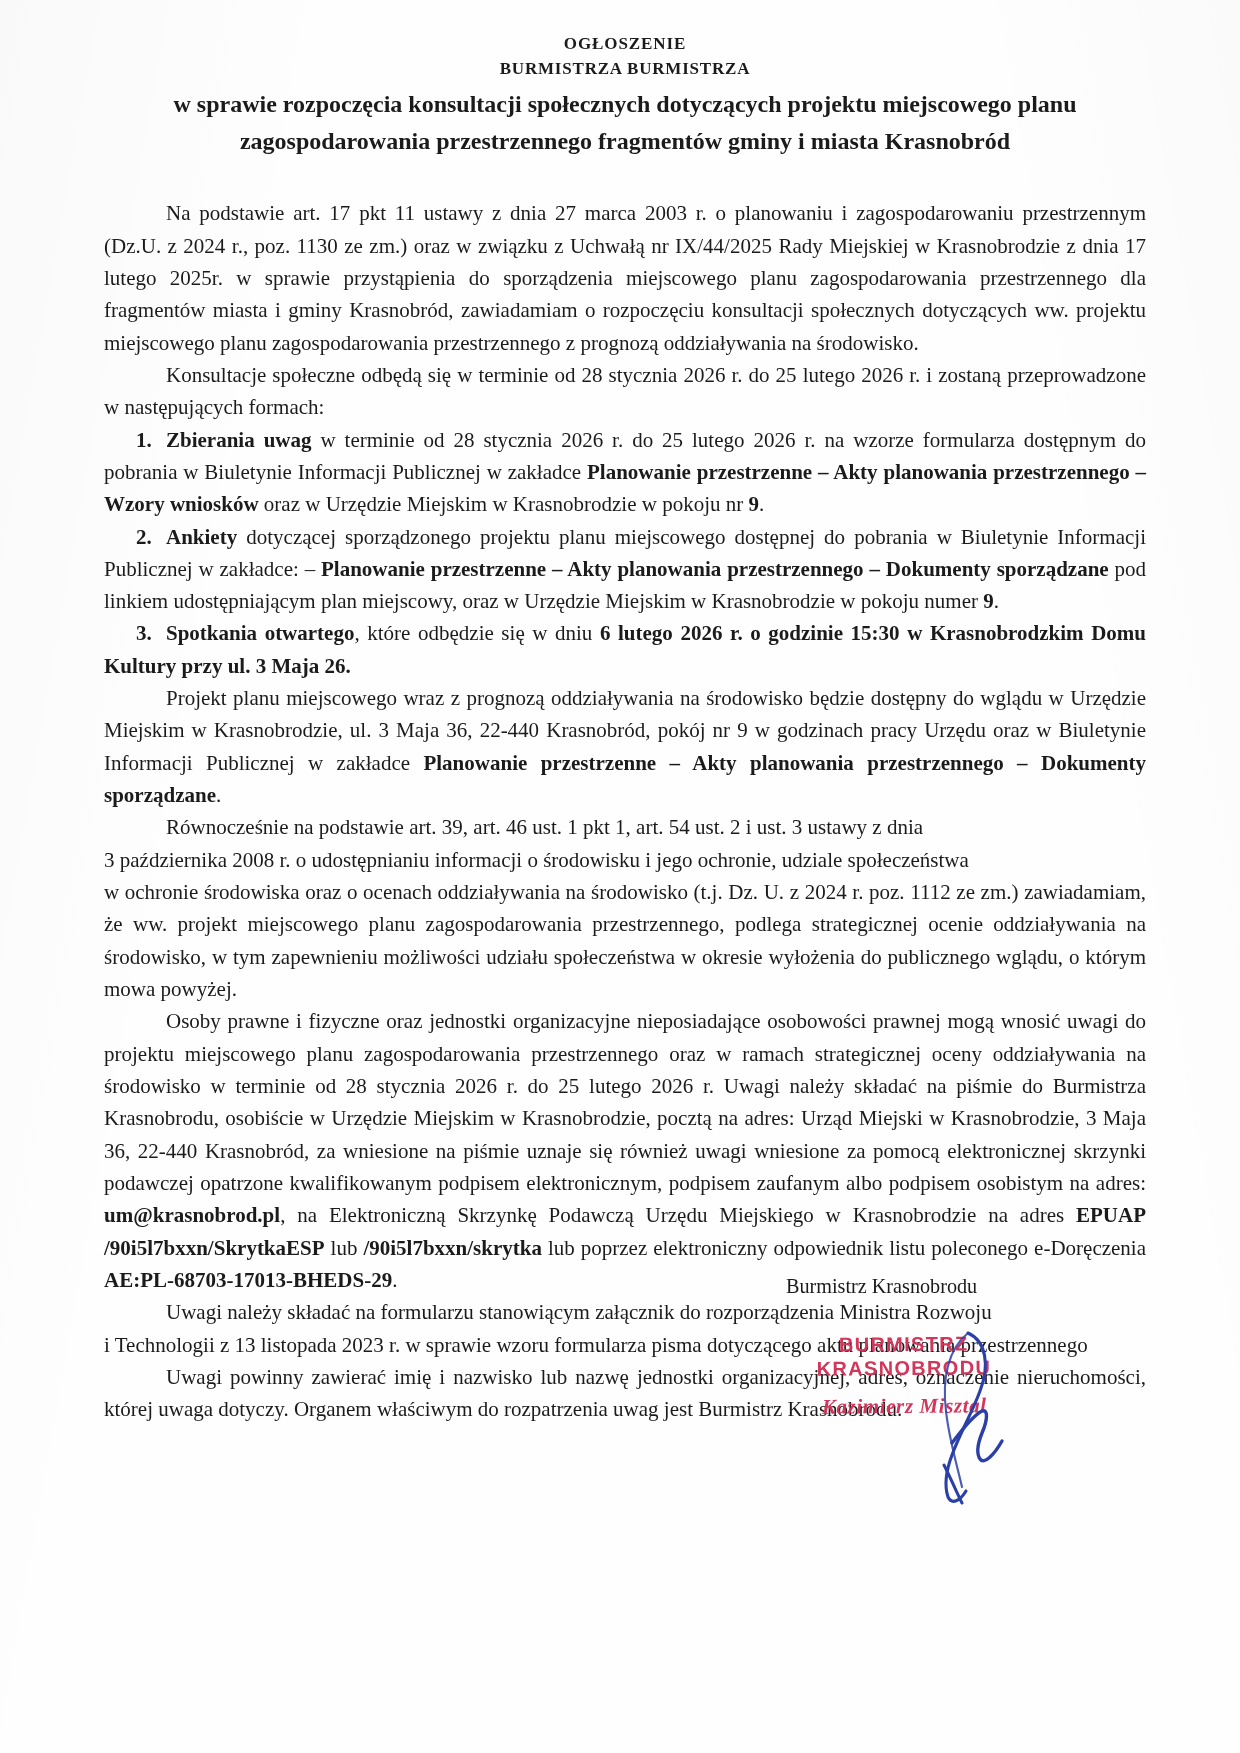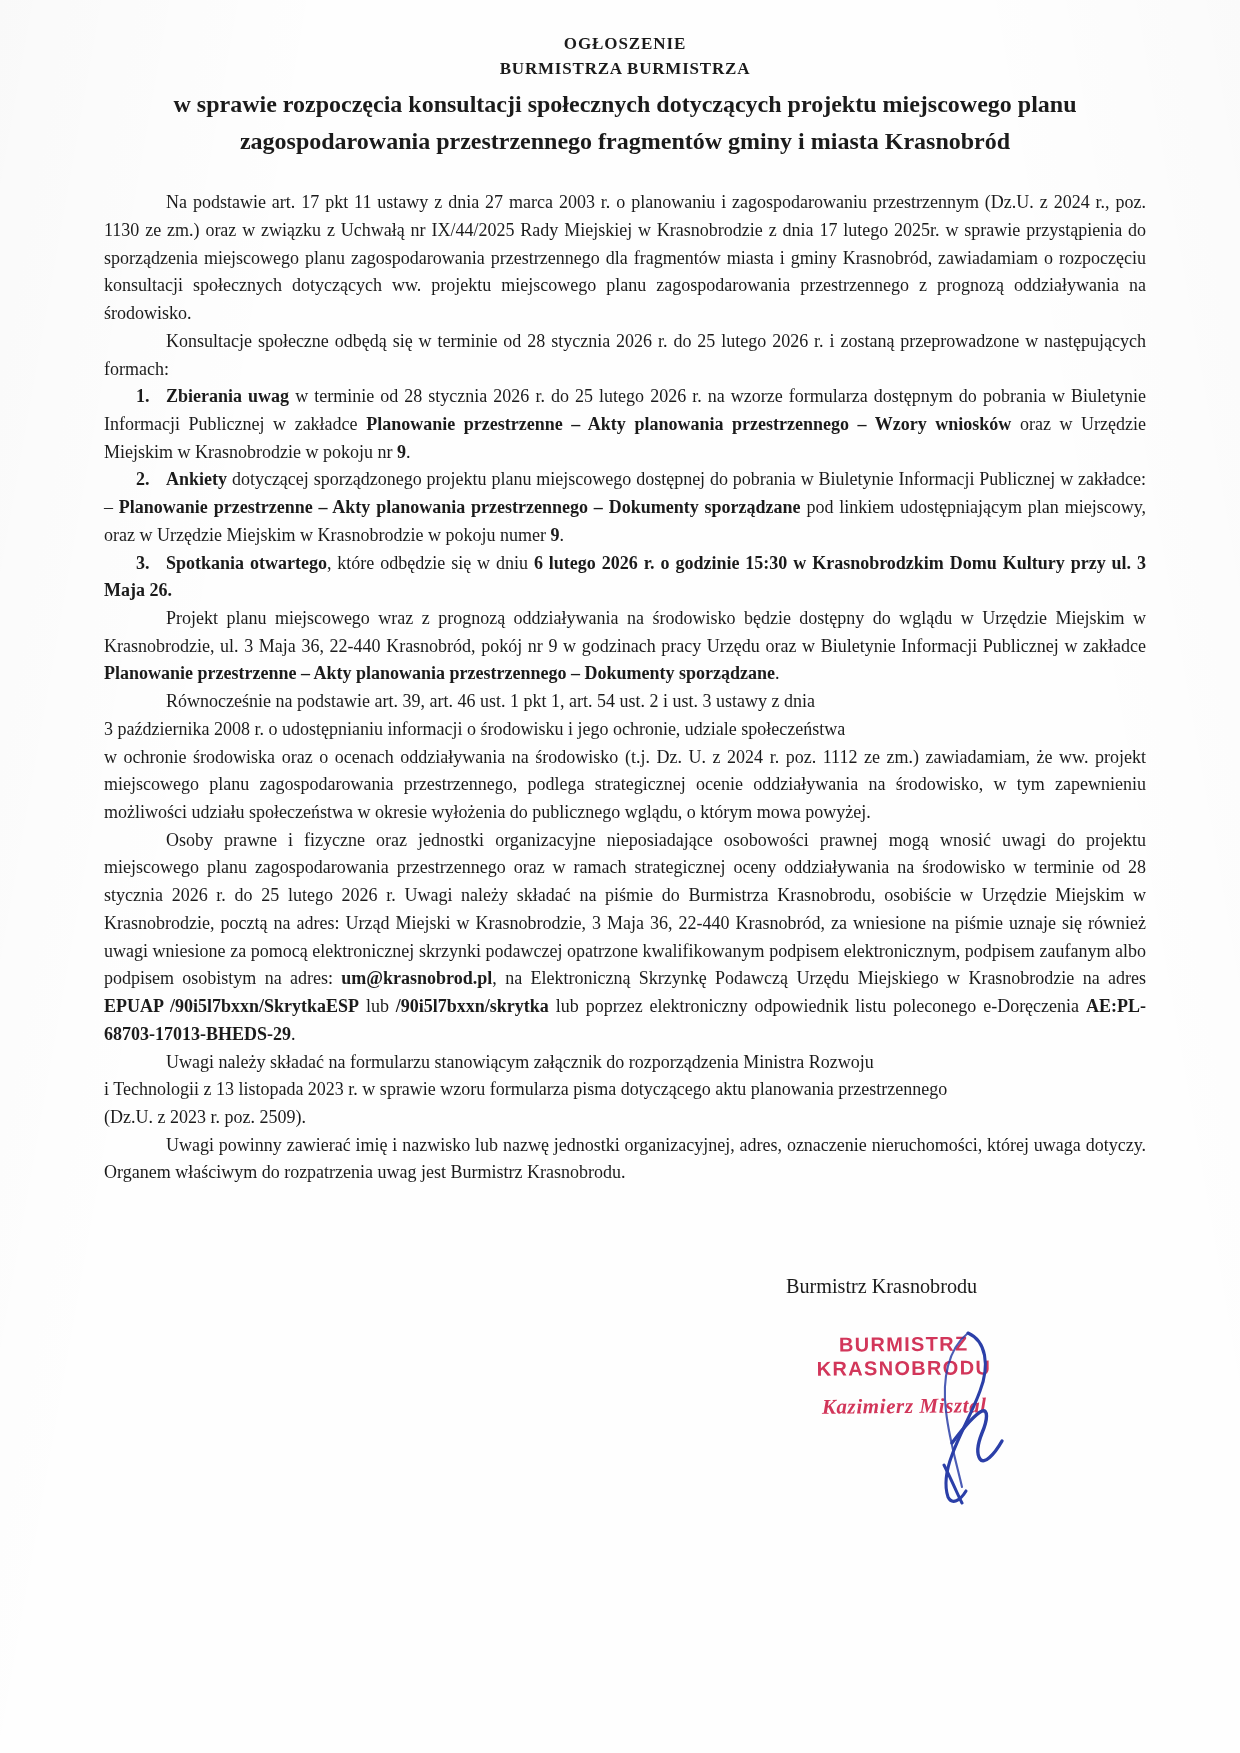--- a/index.html
+++ b/index.html
@@ -58,22 +58,22 @@
   .title-3 {
     font-weight: bold;
     font-size: 24px;
     line-height: 1.52;
     margin-top: 5px;
     padding: 0 46px;
   }
 
   
   .body {
-    margin-top: 30px;
-    font-size: 18px;
+    margin-top: 38px;
+    font-size: 21px;
     line-height: 1.54;
   }
   p.para {
     margin: 0;
     text-align: justify;
     text-justify: inter-word;
     text-indent: 62px;
   }
   p.noindent {
     margin: 0;
@@ -178,21 +178,20 @@
       <p class="para"><span>Projekt planu miejscowego wraz z prognozą oddziaływania na środowisko będzie dostępny do wglądu w Urzędzie Miejskim w Krasnobrodzie, ul. 3 Maja 36, 22-440 Krasnobród, pokój nr 9 w godzinach pracy Urzędu oraz w Biuletynie Informacji Publicznej w zakładce </span><b>Planowanie przestrzenne – Akty planowania przestrzennego – Dokumenty sporządzane</b><span>.</span></p>
 
       <p class="flow" style="text-indent:62px">Równocześnie na podstawie art. 39, art. 46 ust. 1 pkt 1, art. 54 ust. 2 i ust. 3 ustawy z dnia</p>
       <p class="flow">3 października 2008 r. o udostępnianiu informacji o środowisku i jego ochronie, udziale społeczeństwa</p>
       <p class="noindent">w ochronie środowiska oraz o ocenach oddziaływania na środowisko (t.j. Dz. U. z 2024 r. poz. 1112 ze zm.) zawiadamiam, że ww. projekt miejscowego planu zagospodarowania przestrzennego, podlega strategicznej ocenie oddziaływania na środowisko, w tym zapewnieniu możliwości udziału społeczeństwa w okresie wyłożenia do publicznego wglądu, o którym mowa powyżej.</p>
 
       <p class="para"><span>Osoby prawne i fizyczne oraz jednostki organizacyjne nieposiadające osobowości prawnej mogą wnosić uwagi do projektu miejscowego planu zagospodarowania przestrzennego oraz w ramach strategicznej oceny oddziaływania na środowisko w terminie od 28 stycznia 2026 r. do 25 lutego 2026 r. Uwagi należy składać na piśmie do Burmistrza Krasnobrodu, osobiście w Urzędzie Miejskim w Krasnobrodzie, pocztą na adres: Urząd Miejski w Krasnobrodzie, 3 Maja 36, 22-440 Krasnobród, za wniesione na piśmie uznaje się również uwagi wniesione za pomocą elektronicznej skrzynki podawczej opatrzone kwalifikowanym podpisem elektronicznym, podpisem zaufanym albo podpisem osobistym na adres: </span><b>um@krasnobrod.pl</b><span>, na Elektroniczną Skrzynkę Podawczą Urzędu Miejskiego w Krasnobrodzie na adres </span><b>EPUAP /90i5l7bxxn/SkrytkaESP</b><span> lub </span><b>/90i5l7bxxn/skrytka</b><span> lub poprzez elektroniczny odpowiednik listu poleconego e-Doręczenia </span><b>AE:PL-68703-17013-BHEDS-29</b><span>.</span></p>
 
       <p class="flow" style="text-indent:62px">Uwagi należy składać na formularzu stanowiącym załącznik do rozporządzenia Ministra Rozwoju</p>
       <p class="flow">i Technologii z 13 listopada 2023 r. w sprawie wzoru formularza pisma dotyczącego aktu planowania przestrzennego</p>
-      <p class="flow">(Dz.U. z 2023 r. poz. 2509).</p>
 
       <p class="para">Uwagi powinny zawierać imię i nazwisko lub nazwę jednostki organizacyjnej, adres, oznaczenie nieruchomości, której uwaga dotyczy. Organem właściwym do rozpatrzenia uwag jest Burmistrz Krasnobrodu.</p>
 
     </div>
   </div>
 
   <div class="sig-wrap">
 
     <div class="sig-caption">Burmistrz Krasnobrodu</div>
 

